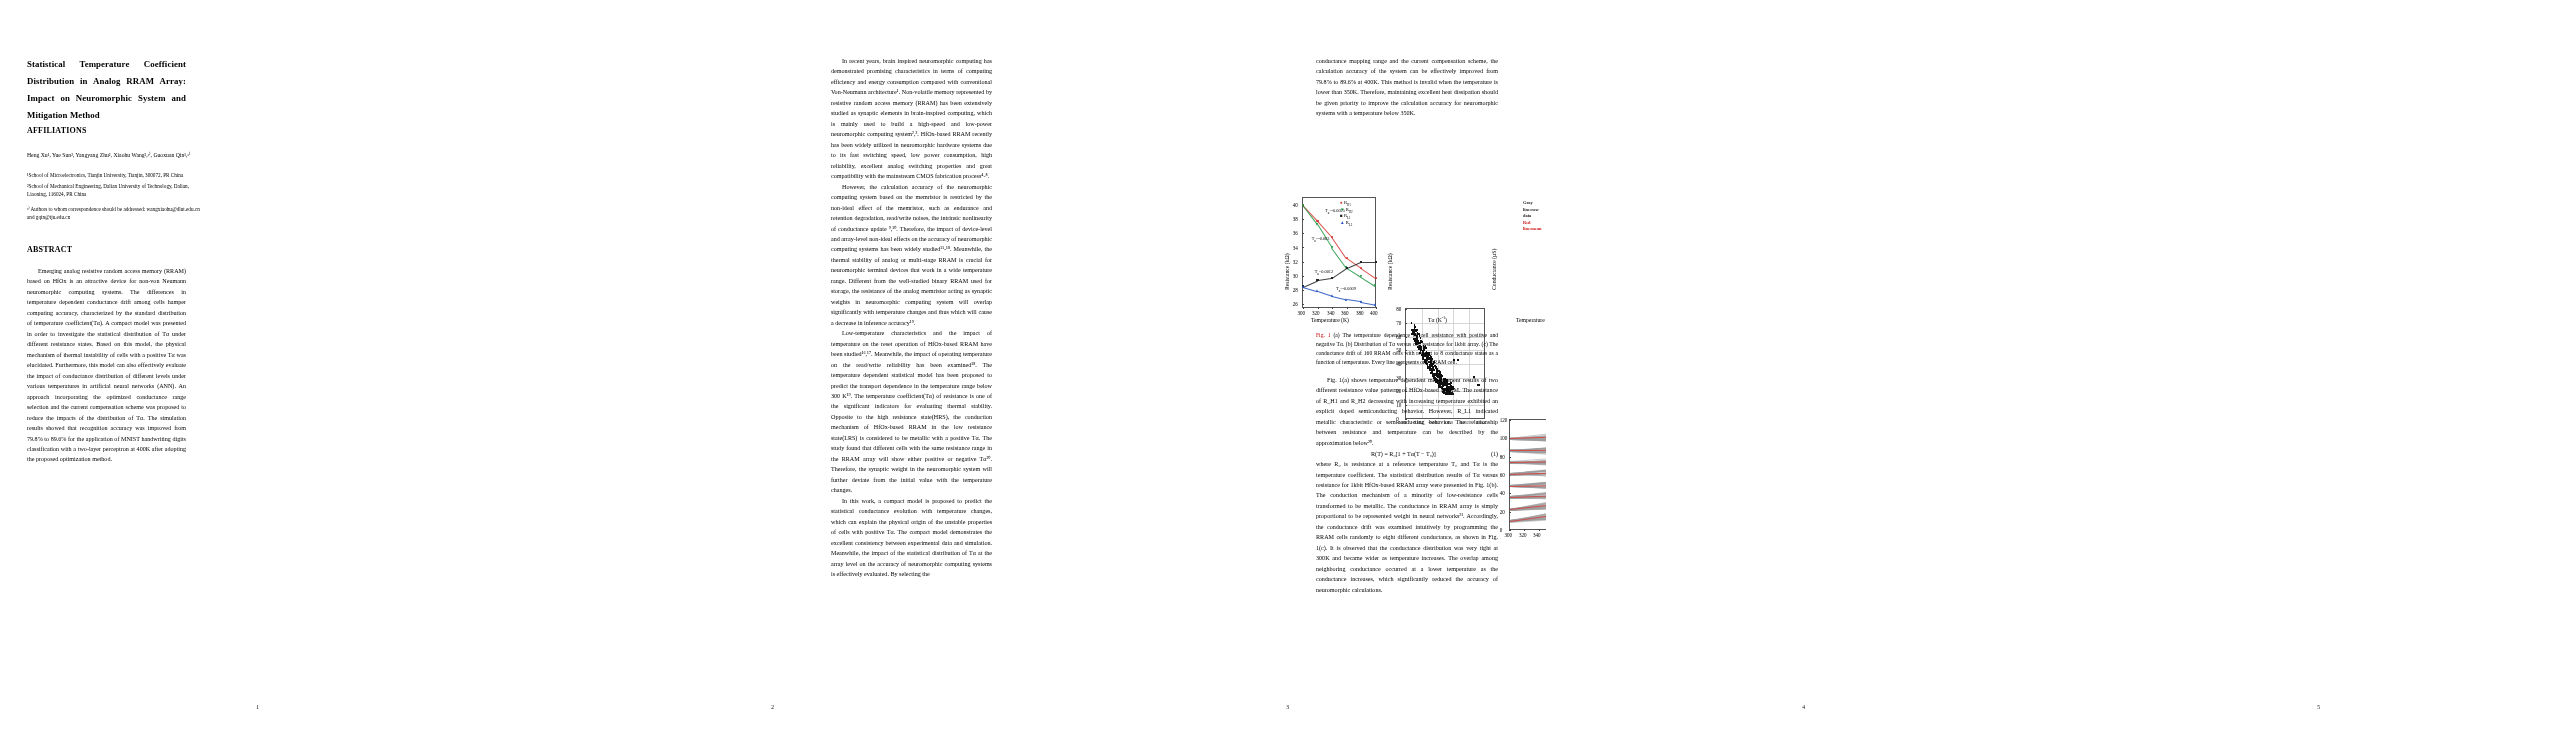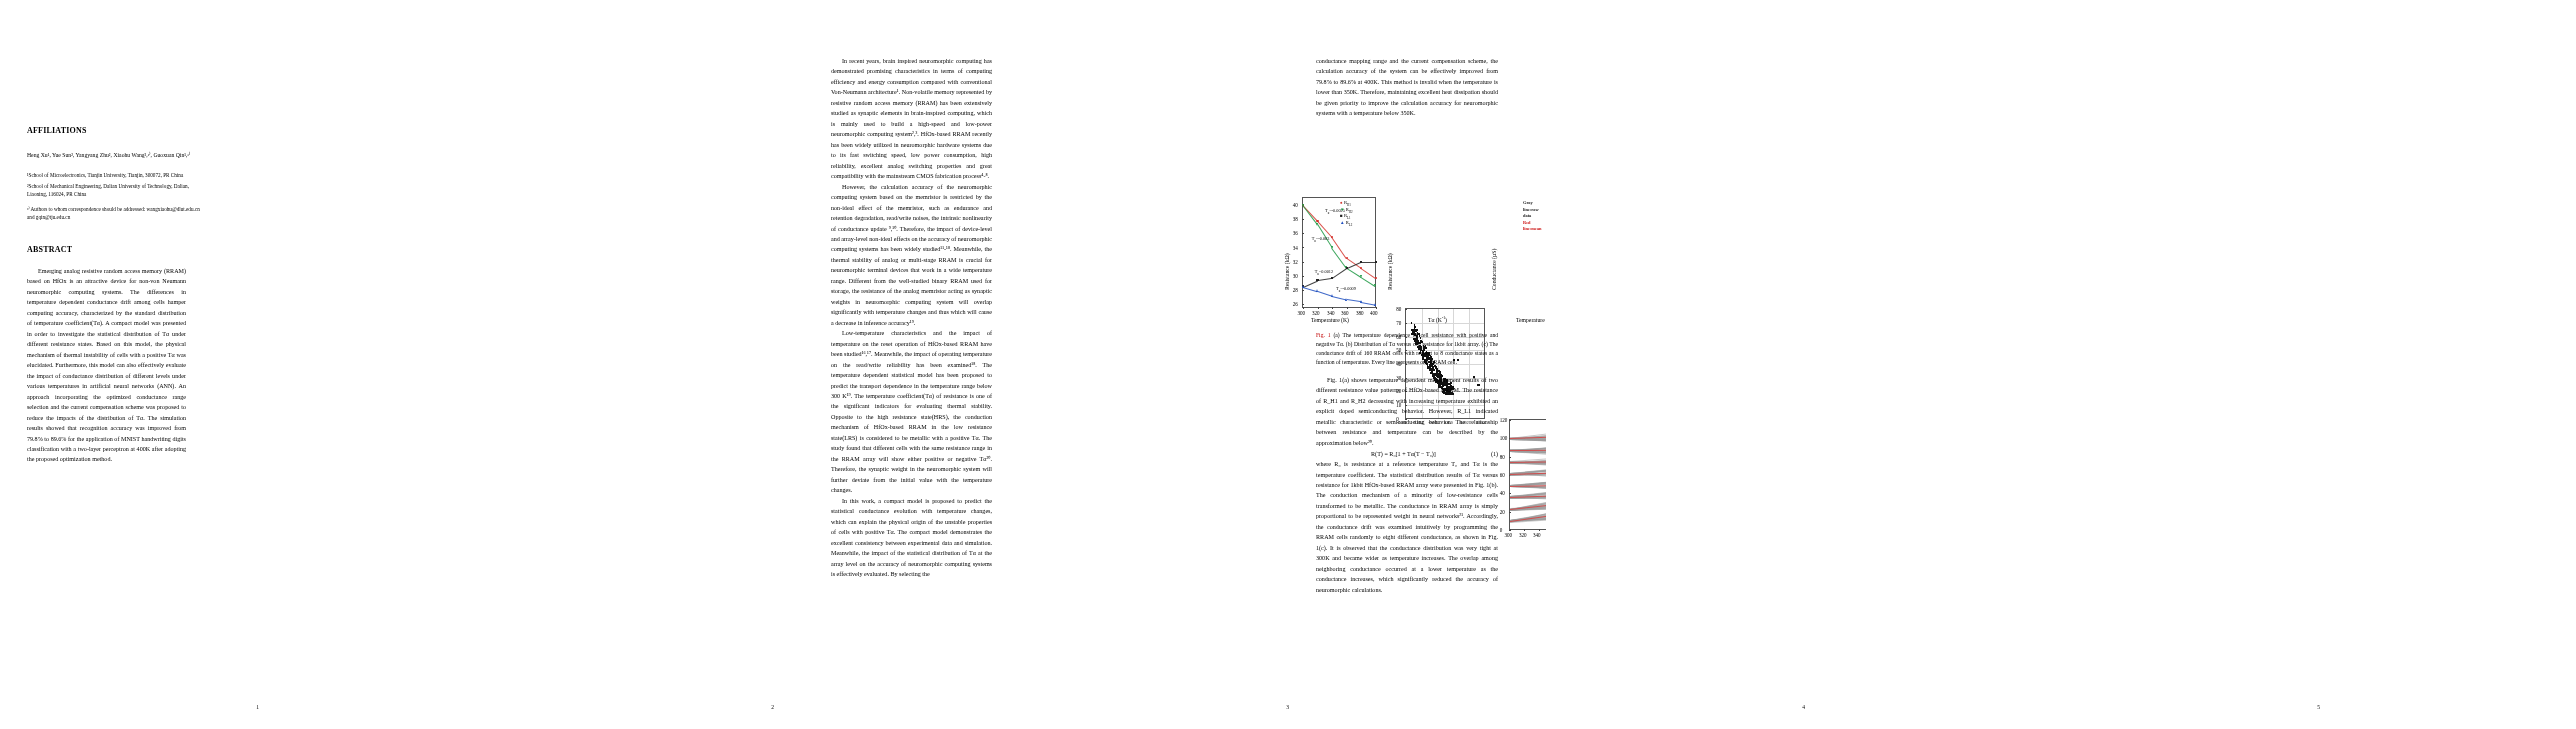--- a/index.html
+++ b/index.html
@@ -42,20 +42,23 @@
 
   .eq{font-size:6.1px;text-align:center;margin:2.4px 0;}
   .eqnum{float:right;}
 </style>
 </head>
 <body>
 
 <div class="sheet">
 
   <div class="page p1">
+    <div class="col" style="left:27px;top:56px;width:159px;">
+      <div class="title">Statistical Temperature Coefficient Distribution in Analog RRAM Array: Impact on Neuromorphic System and Mitigation Method</div>
+    </div>
     <div class="col" style="left:27px;top:126px;width:159px;">
       <div class="h2">AFFILIATIONS</div>
     </div>
     <div class="col" style="left:27px;top:151px;width:182px;">
       <div class="small">Heng Xu¹, Yue Sun², Yangyang Zhu², Xiaohu Wang²,ᵃ⁾, Guoxuan Qin¹,ᵃ⁾</div>
     </div>
     <div class="col" style="left:27px;top:171px;width:176px;">
       <div class="tiny">¹School of Microelectronics, Tianjin University, Tianjin, 300072, PR China</div>
       <div class="tiny" style="margin-top:2.4px;">²School of Mechanical Engineering, Dalian University of Technology, Dalian, Liaoning, 116024, PR China</div>
     </div>

